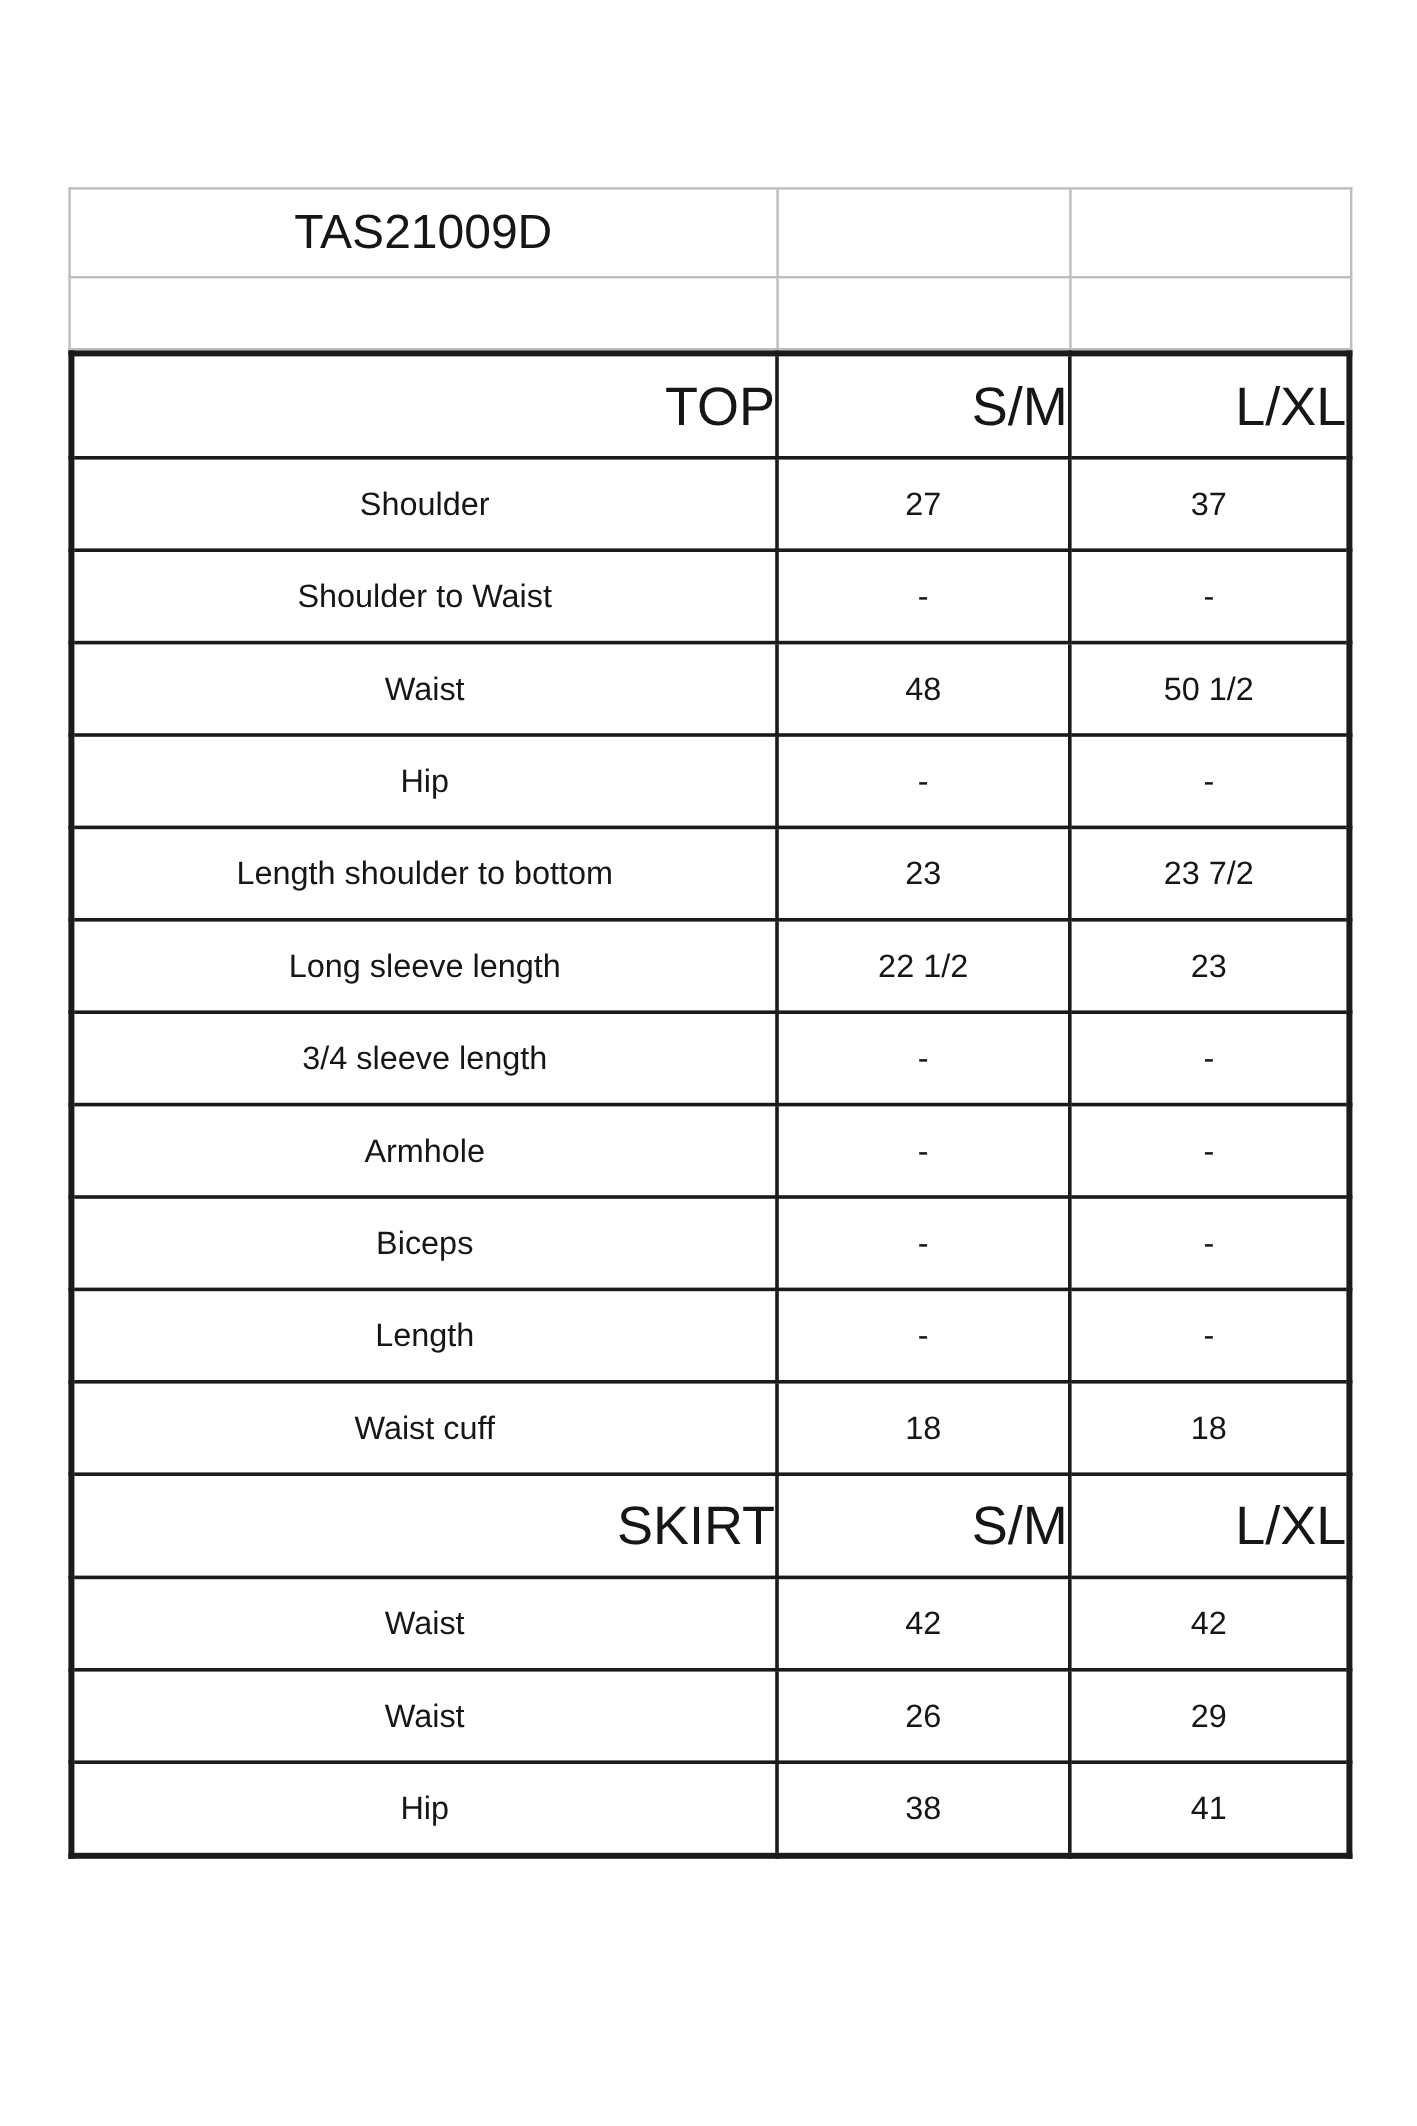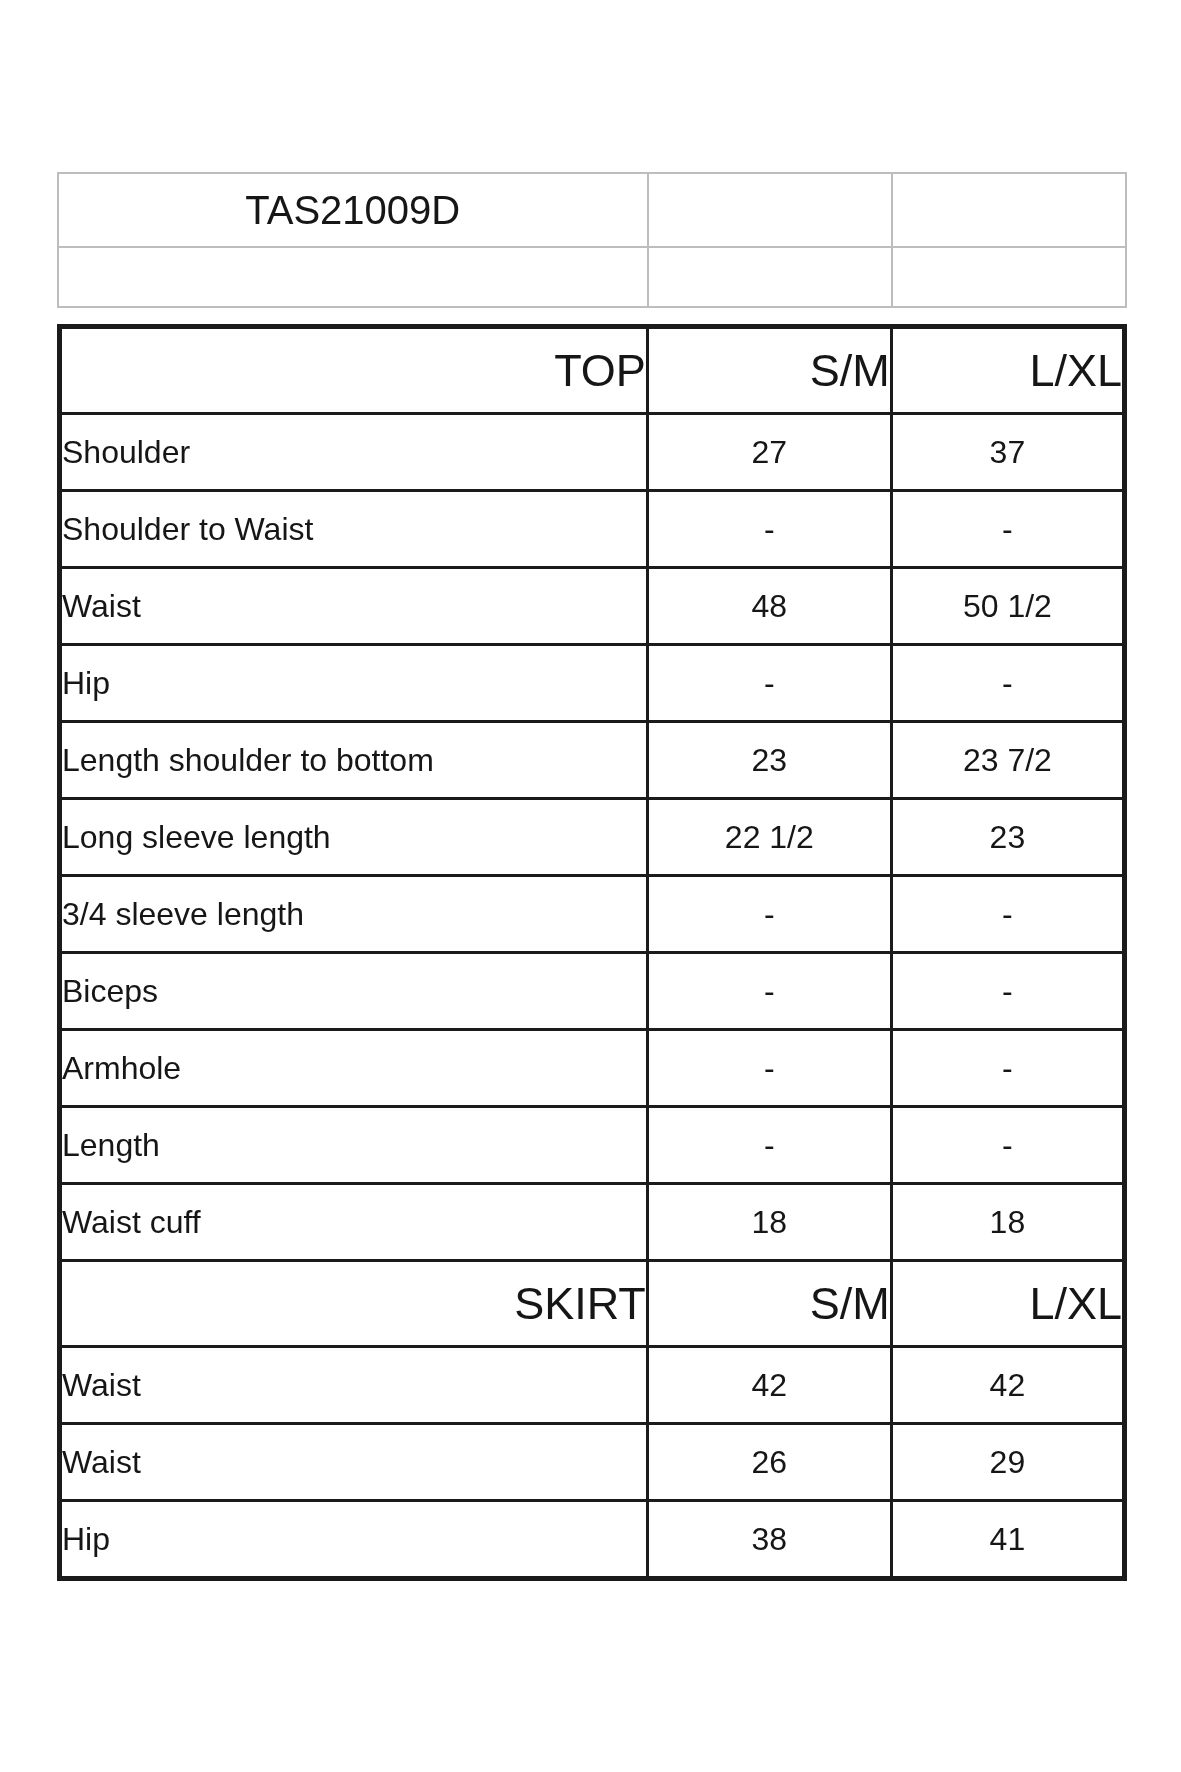--- a/index.html
+++ b/index.html
@@ -5,21 +5,21 @@
   html, body { margin: 0; padding: 0; }
   body {
     width: 1181px; height: 1772px;
     background: #ffffff;
     font-family: "Liberation Sans", sans-serif;
     color: #161616;
   }
   .page { position: relative; width: 1181px; height: 1772px; background:#fff; overflow: hidden; }
   .chart-wrap { position: absolute; left: 57px; top: 156px; width: 1070px; }
 
-  table { border-collapse: collapse; table-layout: fixed; width: 1070px; margin-top: 16px; }
+  table { border-collapse: collapse; table-layout: fixed; width: 1070px; }
   col.c-label { width: 55.2%; }
   col.c-sm    { width: 22.9%; }
   col.c-lxl   { width: 21.9%; }
 
   
   table.meta td {
     border: 2px solid #bdbdbd;
     background: #fff;
     height: 72px;
     font-size: 40px;
@@ -30,21 +30,22 @@
   table.meta tr.meta-empty td { height: 58px; }
 
   
   table.main { border: 5px solid #1b1b1b; }
   table.main td {
     border: 3px solid #1b1b1b;
     background: #fff;
     vertical-align: middle;
     padding: 0;
     height: 74px;
-    font-size: 32px;
+    font-size: 27px;
+    text-align: center;
   }
   table.main tr.sec-header td {
     height: 83px;
     font-size: 45px;
     text-align: right;
   }
   td.lbl { text-align: left; padding-left: 12px; }
   td.val { text-align: center; }
 </style>
 </head>
@@ -116,26 +117,26 @@
         <td class="lbl">Long sleeve length</td>
         <td class="val">22 1/2</td>
         <td class="val">23</td>
       </tr>
       <tr>
         <td class="lbl">3/4 sleeve length</td>
         <td class="val">-</td>
         <td class="val">-</td>
       </tr>
       <tr>
-        <td class="lbl">Biceps</td>
+        <td class="lbl">Armhole</td>
         <td class="val">-</td>
         <td class="val">-</td>
       </tr>
       <tr>
-        <td class="lbl">Armhole</td>
+        <td class="lbl">Biceps</td>
         <td class="val">-</td>
         <td class="val">-</td>
       </tr>
       <tr>
         <td class="lbl">Length</td>
         <td class="val">-</td>
         <td class="val">-</td>
       </tr>
       <tr>
         <td class="lbl">Waist cuff</td>

